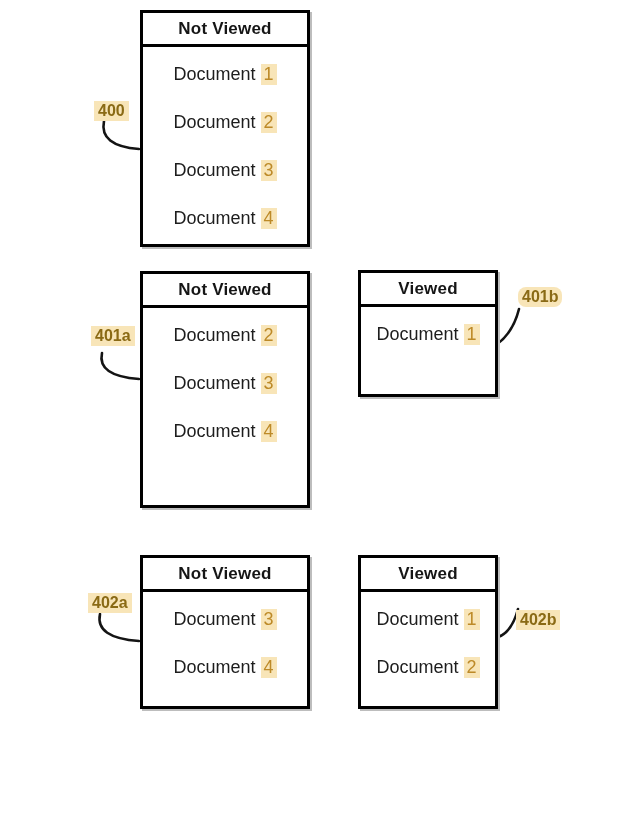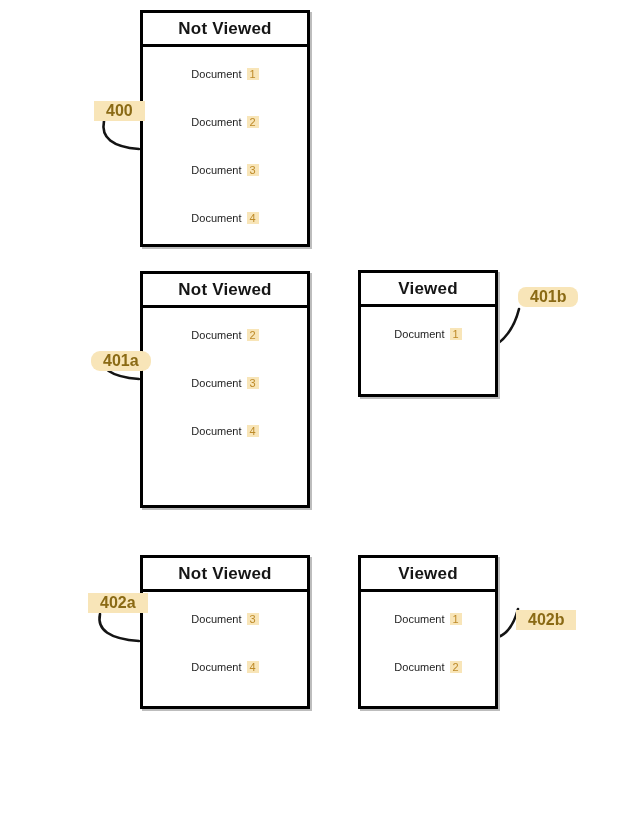--- a/index.html
+++ b/index.html
@@ -13,29 +13,29 @@
     box-shadow:2px 2px 0 #bdbdbd;
   }
   .sbox .hdr {
     height:31px; border-bottom:3px solid var(--border);
     display:flex; align-items:center; justify-content:center;
     font-weight:bold; font-size:17px; color:#161616; letter-spacing:0.2px;
   }
   .items { padding-top:3px; }
   .item {
     height:48px; display:flex; align-items:center; justify-content:center;
-    font-size:11px; color:#1d1d1d;
+    font-size:18px; color:#1d1d1d;
   }
   .num {
     margin-left:5px; padding:0 3px;
     color:var(--digit); background:var(--hl);
   }
   .ref {
     position:absolute; font-weight:bold; font-size:16px;
-    color:var(--label); background:var(--hl); padding:1px 12px;
+    color:var(--label); background:var(--hl); padding:1px 4px;
     line-height:18px;
   }
   .leaders { position:absolute; left:0; top:0; }
   .leaders path { fill:none; stroke:#141414; stroke-width:2.6; stroke-linecap:round; }
   .caption {
     position:absolute; left:0; right:0; top:771px; text-align:center;
     font-weight:bold; font-size:21px; color:#111111; letter-spacing:0.5px;
   }
 </style>
 </head>
@@ -84,21 +84,21 @@
       <div class="item">
         <span>Document</span>
         <span class="num">3</span>
       </div>
       <div class="item">
         <span>Document</span>
         <span class="num">4</span>
       </div>
     </div>
   </div>
-  <div class="ref" style="left:91px; top:351px;border-radius:9px;">401a</div>
+  <div class="ref" style="left:91px; top:326px;">401a</div>
 
   <div class="sbox" style="left:358px; top:270px; width:140px; height:127px;">
     <div class="hdr">Viewed</div>
     <div class="items">
       <div class="item">
         <span>Document</span>
         <span class="num">1</span>
       </div>
     </div>
   </div>

